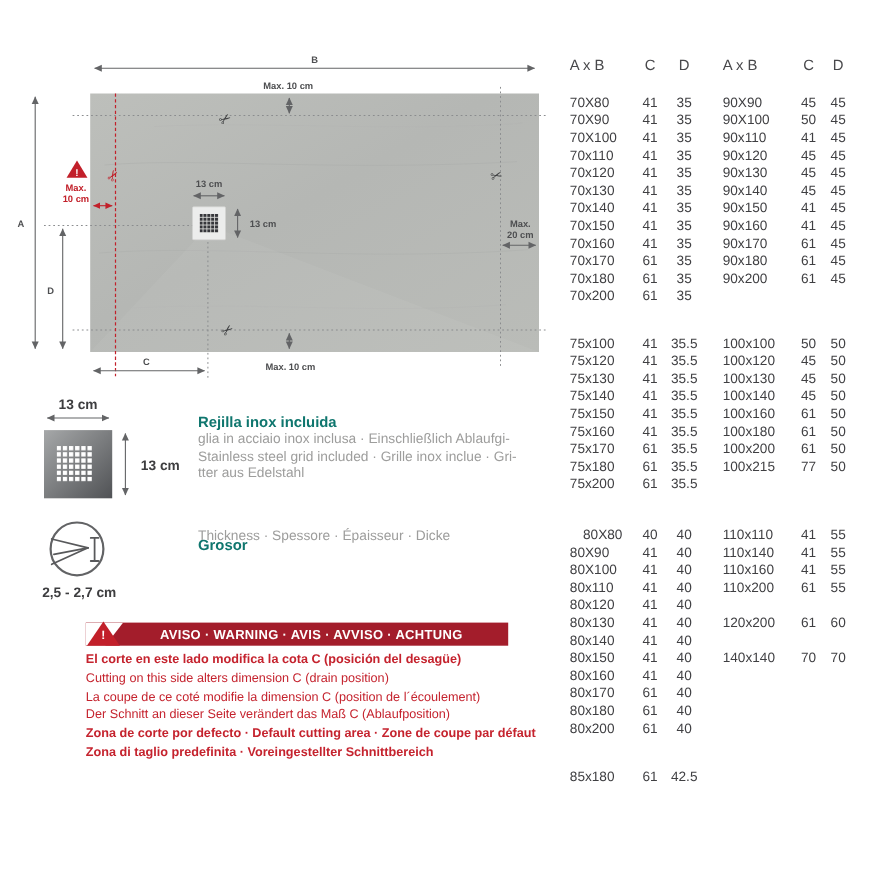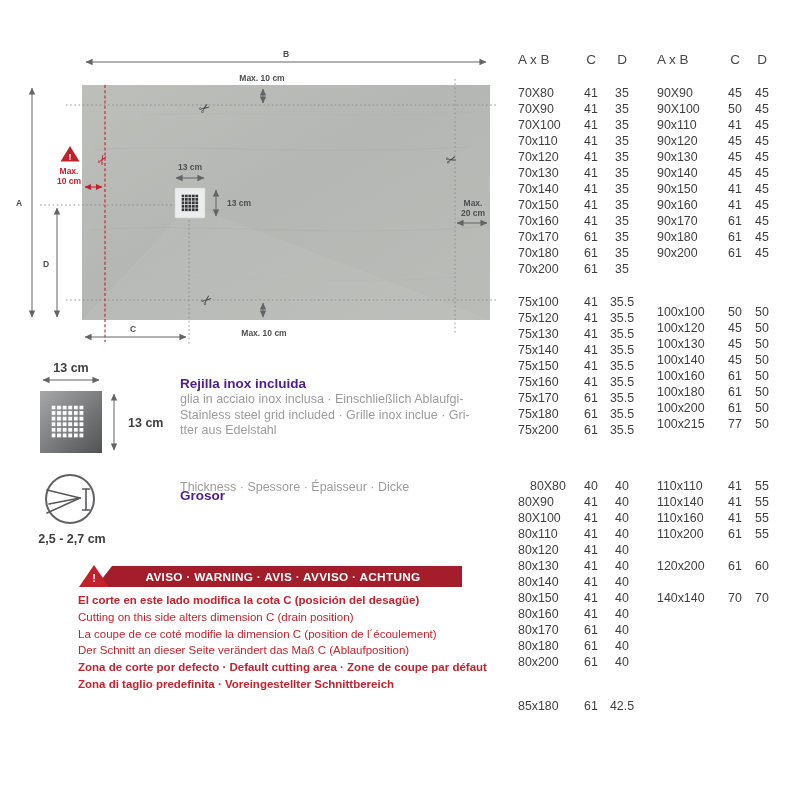--- a/index.html
+++ b/index.html
@@ -14,21 +14,21 @@
   .rdash{stroke:#c2202a;stroke-width:1.1;fill:none;stroke-dasharray:3 2.2;}
   .rdim{stroke:#c2202a;stroke-width:1;fill:none;}
   .lbl{font-family:"Liberation Sans",sans-serif;font-size:8.5px;font-weight:700;fill:#4e4f51;}
   .rlbl{font-family:"Liberation Sans",sans-serif;font-size:8.5px;font-weight:700;fill:#c2202a;}
   .biglbl{font-family:"Liberation Sans",sans-serif;font-size:12.5px;font-weight:700;fill:#3e3e40;}
   .scis{font-family:"DejaVu Sans",sans-serif;font-size:13px;fill:#3f4042;}
   .scis-red{font-family:"DejaVu Sans",sans-serif;font-size:13px;fill:#c2202a;}
   .icnline{stroke:#58595b;stroke-width:1.6;fill:none;stroke-linecap:round;}
 
   
-  .sec-title{position:absolute;font-size:13.5px;font-weight:700;color:#4c1d95;white-space:nowrap;}
+  .sec-title{position:absolute;font-size:13.5px;font-weight:700;color:#0f766e;white-space:nowrap;}
   .sec-gray{position:absolute;font-size:12.5px;color:#9d9d9c;line-height:15.5px;white-space:nowrap;}
 
   
   #warn-banner{position:absolute;left:78px;top:566px;width:384px;height:21px;background:#a31d2b;}
   #warn-banner .bt{position:absolute;left:0;top:0;width:100%;height:100%;display:flex;align-items:center;
     justify-content:center;padding-left:26px;box-sizing:border-box;color:#ffffff;
     font-size:11.8px;font-weight:700;letter-spacing:.3px;white-space:nowrap;}
   #warn-banner::before{content:"";position:absolute;left:0;top:0;width:34px;height:21px;background:#ffffff;
     clip-path:polygon(0 0,100% 0,52% 100%,0 100%);}
   #warn-tri{position:absolute;left:1px;top:-1px;width:0;height:0;z-index:2;
@@ -262,21 +262,21 @@
             <span class="tcell" style="left: 8px;">70x180</span>
             <span class="tcell tc-center" style="left: 66px; width: 30px;">61</span>
             <span class="tcell tc-center" style="left: 97px; width: 30px;">35</span>
           </div>
           <div class="trow">
             <span class="tcell" style="left: 8px;">70x200</span>
             <span class="tcell tc-center" style="left: 66px; width: 30px;">61</span>
             <span class="tcell tc-center" style="left: 97px; width: 30px;">35</span>
           </div>
         </div>
-        <div class="tgroup" style="top: 242px;">
+        <div class="tgroup" style="top: 252px;">
           <div class="trow">
             <span class="tcell" style="left: 8px;">75x100</span>
             <span class="tcell tc-center" style="left: 66px; width: 30px;">41</span>
             <span class="tcell tc-center" style="left: 97px; width: 30px;">35.5</span>
           </div>
           <div class="trow">
             <span class="tcell" style="left: 8px;">75x120</span>
             <span class="tcell tc-center" style="left: 66px; width: 30px;">41</span>
             <span class="tcell tc-center" style="left: 97px; width: 30px;">35.5</span>
           </div>

